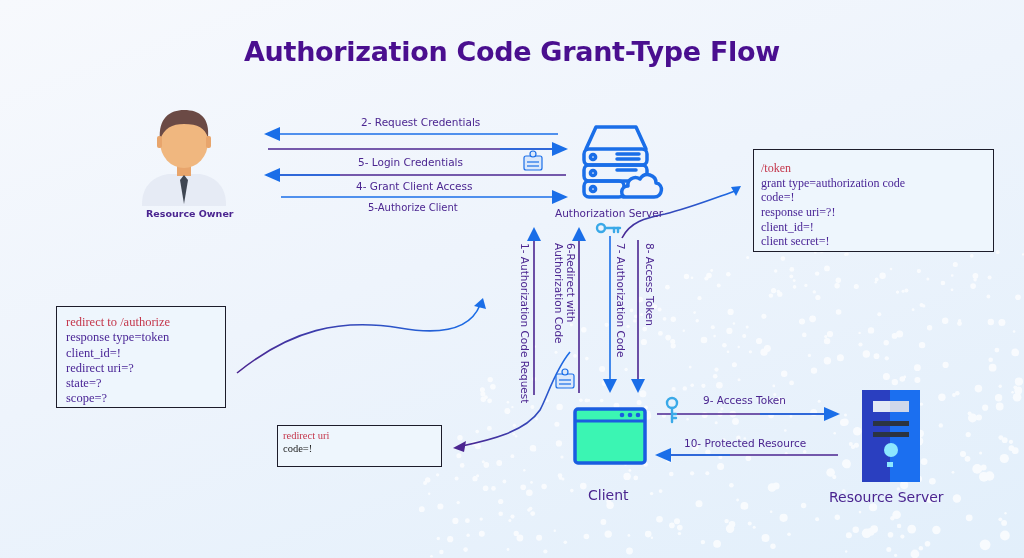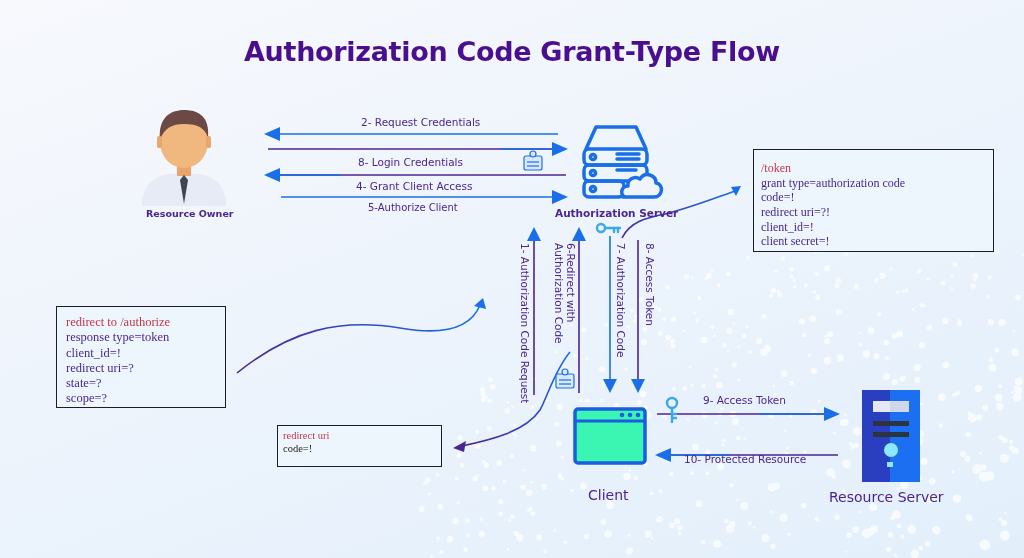--- a/index.html
+++ b/index.html
@@ -598,53 +598,53 @@
       <rect x="873" y="401" width="36" height="11" fill="#e3e8f5"></rect>
       <rect x="890" y="401" width="19" height="11" fill="#cfd7ea"></rect>
       <rect x="873" y="421" width="36" height="5" fill="#2c3440"></rect>
       <rect x="873" y="432" width="36" height="5" fill="#2c3440"></rect>
       <circle cx="891" cy="450" r="7" fill="#8ce8ff"></circle>
       <rect x="887" y="462" width="6" height="5" fill="#8ce8ff"></rect>
     </g>
   </svg>
 
   <div class="lbl" style="left:361px; top:116px;">2- Request Credentials</div>
-  <div class="lbl" style="left:358px; top:156px;">8- Login Credentials</div>
+  <div class="lbl" style="left:358px; top:156px;">5- Login Credentials</div>
   <div class="lbl" style="left:356px; top:180px;">4- Grant Client Access</div>
   <div class="lbl" style="left:368px; top:202px; font-size:10px;">5-Authorize Client</div>
   <div class="lbl" style="left:703px; top:394px;">9- Access Token</div>
-  <div class="lbl" style="left:684px; top:437px;margin-top:16px;">10- Protected Resource</div>
+  <div class="lbl" style="left:684px; top:437px;">10- Protected Resource</div>
 
   <div class="vlbl" style="left:531px; top:243px;">1- Authorization Code Request</div>
   <div class="vlbl" style="left:577px; top:243px;">
     <span>6-Redirect with</span><br>
     <span>Authorization Code</span>
   </div>
   <div class="vlbl" style="left:627px; top:243px;">7- Authorization Code</div>
   <div class="vlbl" style="left:656px; top:243px;">8- Access Token</div>
 
   <div class="node-label" style="left:146px; top:208px; font-size:9.5px; font-weight:bold;">Resource Owner</div>
-  <div class="node-label" style="left:555px; top:207px; font-size:10.5px;font-weight:bold;">Authorization Server</div>
+  <div class="node-label" style="left:555px; top:207px; font-size:10.5px;">Authorization Server</div>
   <div class="node-label" style="left:588px; top:479px; font-size:14px;margin-top:8px;">Client</div>
   <div class="node-label" style="left:829px; top:489px; font-size:14px;">Resource Server</div>
 
   <div class="codebox" style="left:56px; top:306px; width:168px; height:102px; padding:8px 0 0 9px; font-size:12.5px; box-sizing:border-box; width:170px;">
     <div class="red">redirect to /authorize</div>
     <div>response type=token</div>
     <div>client_id=!</div>
     <div>redirect uri=?</div>
     <div>state=?</div>
     <div>scope=?</div>
   </div>
 
   <div class="codebox" style="left:753px; top:149px; width:241px; height:103px; padding:11px 0 0 7px; font-size:12px; box-sizing:border-box;">
     <div class="red">/token</div>
     <div>grant type=authorization code</div>
     <div>code=!</div>
-    <div>redirect uri=?!</div>
+    <div>response uri=?!</div>
     <div>client_id=!</div>
     <div>client secret=!</div>
   </div>
 
   <div class="codebox" style="left:277px; top:425px; width:165px; height:42px; padding:4px 0 0 5px; font-size:10.5px; box-sizing:border-box;">
     <div class="red">redirect uri</div>
     <div class="dark">code=!</div>
   </div>
 
 </div>

